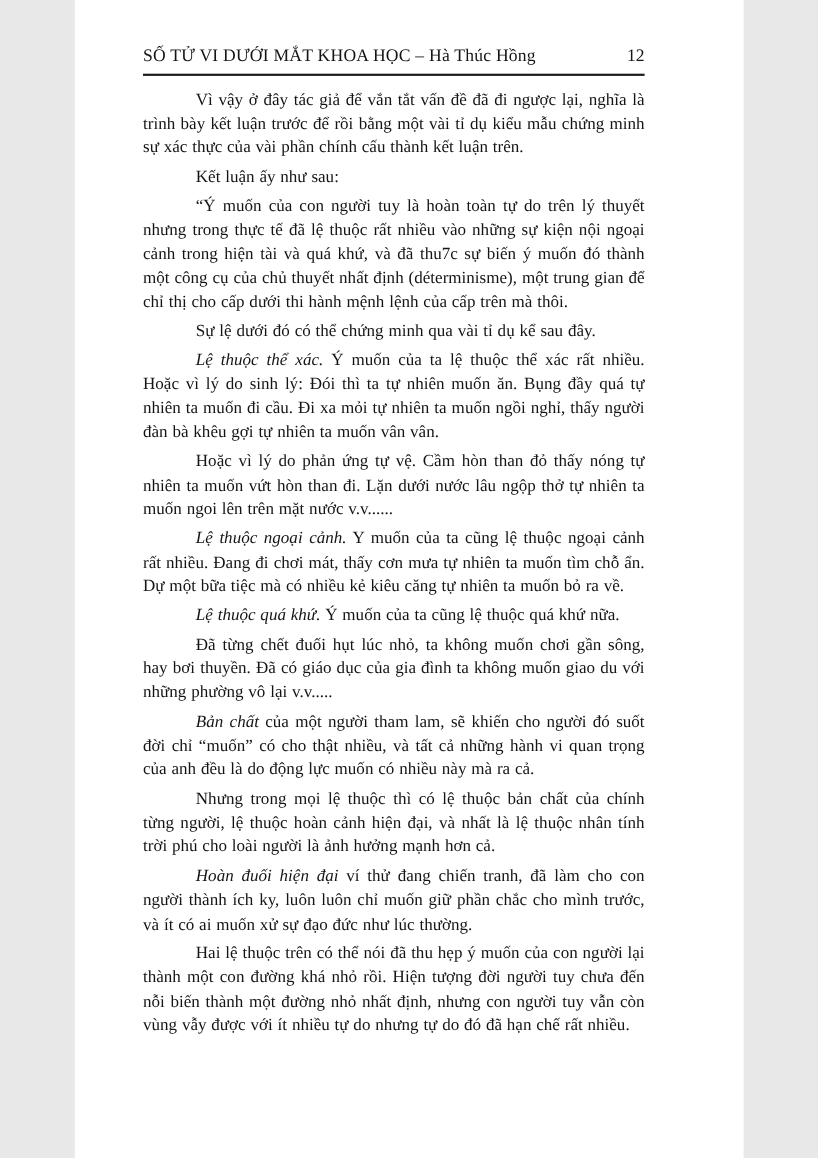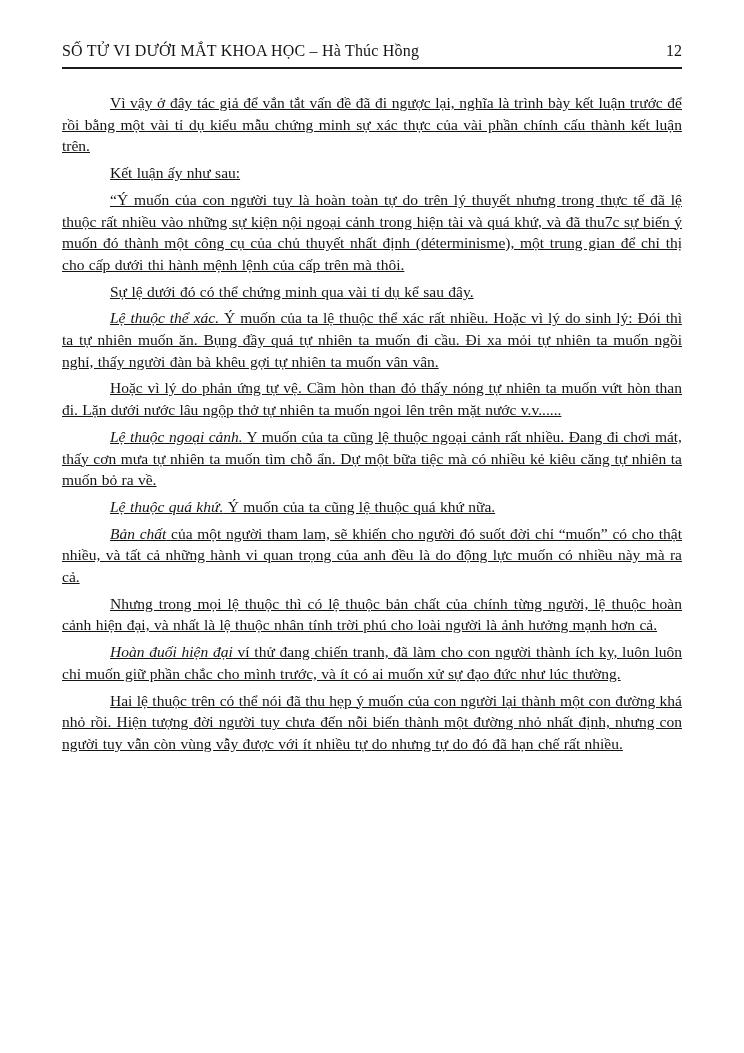--- a/index.html
+++ b/index.html
@@ -2,26 +2,26 @@
 <html><head>
 <meta charset="utf-8">
 <style>
   html, body {
     margin: 0;
     padding: 0;
     background: #e8e8e8;
   }
   .page {
     position: relative;
-    width: 744px;
+    width: 608px;
     height: 1053px;
     margin: 0 auto;
     background: #ffffff;
     box-sizing: border-box;
-    padding: 42px 62px 0 62px;
+    padding: 42px 90px 0 62px;
     font-family: "Liberation Serif", "DejaVu Serif", serif;
     color: #141414;
     overflow: hidden;
   }
   .page-header {
     display: flex;
     justify-content: space-between;
     align-items: baseline;
     font-size: 16px;
     padding-bottom: 7px;
@@ -29,22 +29,21 @@
   }
   .page-header .title {
     letter-spacing: 0.2px;
     white-space: nowrap;
   }
   .page-header .pagenum {
     white-space: nowrap;
     font-family: Liberation Serif, serif;
   }
   .page-body {
-    margin-top: 23px;
-    text-decoration: underline;
+    margin-top: 11px;
   }
   .para {
     margin: 0 0 5px 0;
     font-size: 15.5px;
     line-height: 21.7px;
     text-align: justify;
     text-indent: 48px;
     word-spacing: 0.5px;
   }
   .italic {
@@ -62,18 +61,19 @@
   <div class="page-body">
 
   <p class="para"><span>Vì vậy ở đây tác giả để vắn tắt vấn đề đã đi ngược lại, nghĩa là trình bày kết luận trước để rồi bằng một vài tỉ dụ kiểu mẫu chứng minh sự xác thực của vài phần chính cấu thành kết luận trên.</span></p>
       <p class="para"><span>Kết luận ấy như sau:</span></p>
       <p class="para"><span>“Ý muốn của con người tuy là hoàn toàn tự do trên lý thuyết nhưng trong thực tế đã lệ thuộc rất nhiều vào những sự kiện nội ngoại cảnh trong hiện tài và quá khứ, và đã thu7c sự biến ý muốn đó thành một công cụ của chủ thuyết nhất định (déterminisme), một trung gian để chỉ thị cho cấp dưới thi hành mệnh lệnh của cấp trên mà thôi.</span></p>
       <p class="para"><span>Sự lệ dưới đó có thể chứng minh qua vài tỉ dụ kể sau đây.</span></p>
       <p class="para"><span class="italic">Lệ thuộc thể xác.</span><span> Ý muốn của ta lệ thuộc thể xác rất nhiều. Hoặc vì lý do sinh lý: Đói thì ta tự nhiên muốn ăn. Bụng đầy quá tự nhiên ta muốn đi cầu. Đi xa mỏi tự nhiên ta muốn ngồi nghỉ, thấy người đàn bà khêu gợi tự nhiên ta muốn vân vân.</span></p>
       <p class="para"><span>Hoặc vì lý do phản ứng tự vệ. Cầm hòn than đỏ thấy nóng tự nhiên ta muốn vứt hòn than đi. Lặn dưới nước lâu ngộp thở tự nhiên ta muốn ngoi lên trên mặt nước v.v......</span></p>
       <p class="para"><span class="italic">Lệ thuộc ngoại cảnh.</span><span> Y muốn của ta cũng lệ thuộc ngoại cảnh rất nhiều. Đang đi chơi mát, thấy cơn mưa tự nhiên ta muốn tìm chỗ ẩn. Dự một bữa tiệc mà có nhiều kẻ kiêu căng tự nhiên ta muốn bỏ ra về.</span></p>
       <p class="para"><span class="italic">Lệ thuộc quá khứ.</span><span> Ý muốn của ta cũng lệ thuộc quá khứ nữa.</span></p>
+      <p class="para"><span>Đã từng chết đuối hụt lúc nhỏ, ta không muốn chơi gần sông, hay bơi thuyền. Đã có giáo dục của gia đình ta không muốn giao du với những phường vô lại v.v.....</span></p>
       <p class="para"><span class="italic">Bản chất</span><span> của một người tham lam, sẽ khiến cho người đó suốt đời chỉ “muốn” có cho thật nhiều, và tất cả những hành vi quan trọng của anh đều là do động lực muốn có nhiều này mà ra cả.</span></p>
       <p class="para"><span>Nhưng trong mọi lệ thuộc thì có lệ thuộc bản chất của chính từng người, lệ thuộc hoàn cảnh hiện đại, và nhất là lệ thuộc nhân tính trời phú cho loài người là ảnh hưởng mạnh hơn cả.</span></p>
       <p class="para"><span class="italic">Hoàn đuối hiện đại</span><span> ví thử đang chiến tranh, đã làm cho con người thành ích ky, luôn luôn chỉ muốn giữ phần chắc cho mình trước, và ít có ai muốn xử sự đạo đức như lúc thường.</span></p>
       <p class="para"><span>Hai lệ thuộc trên có thể nói đã thu hẹp ý muốn của con người lại thành một con đường khá nhỏ rồi. Hiện tượng đời người tuy chưa đến nỗi biến thành một đường nhỏ nhất định, nhưng con người tuy vẫn còn vùng vẫy được với ít nhiều tự do nhưng tự do đó đã hạn chế rất nhiều.</span></p>
     </div>
 </div>
 
 </body></html>

